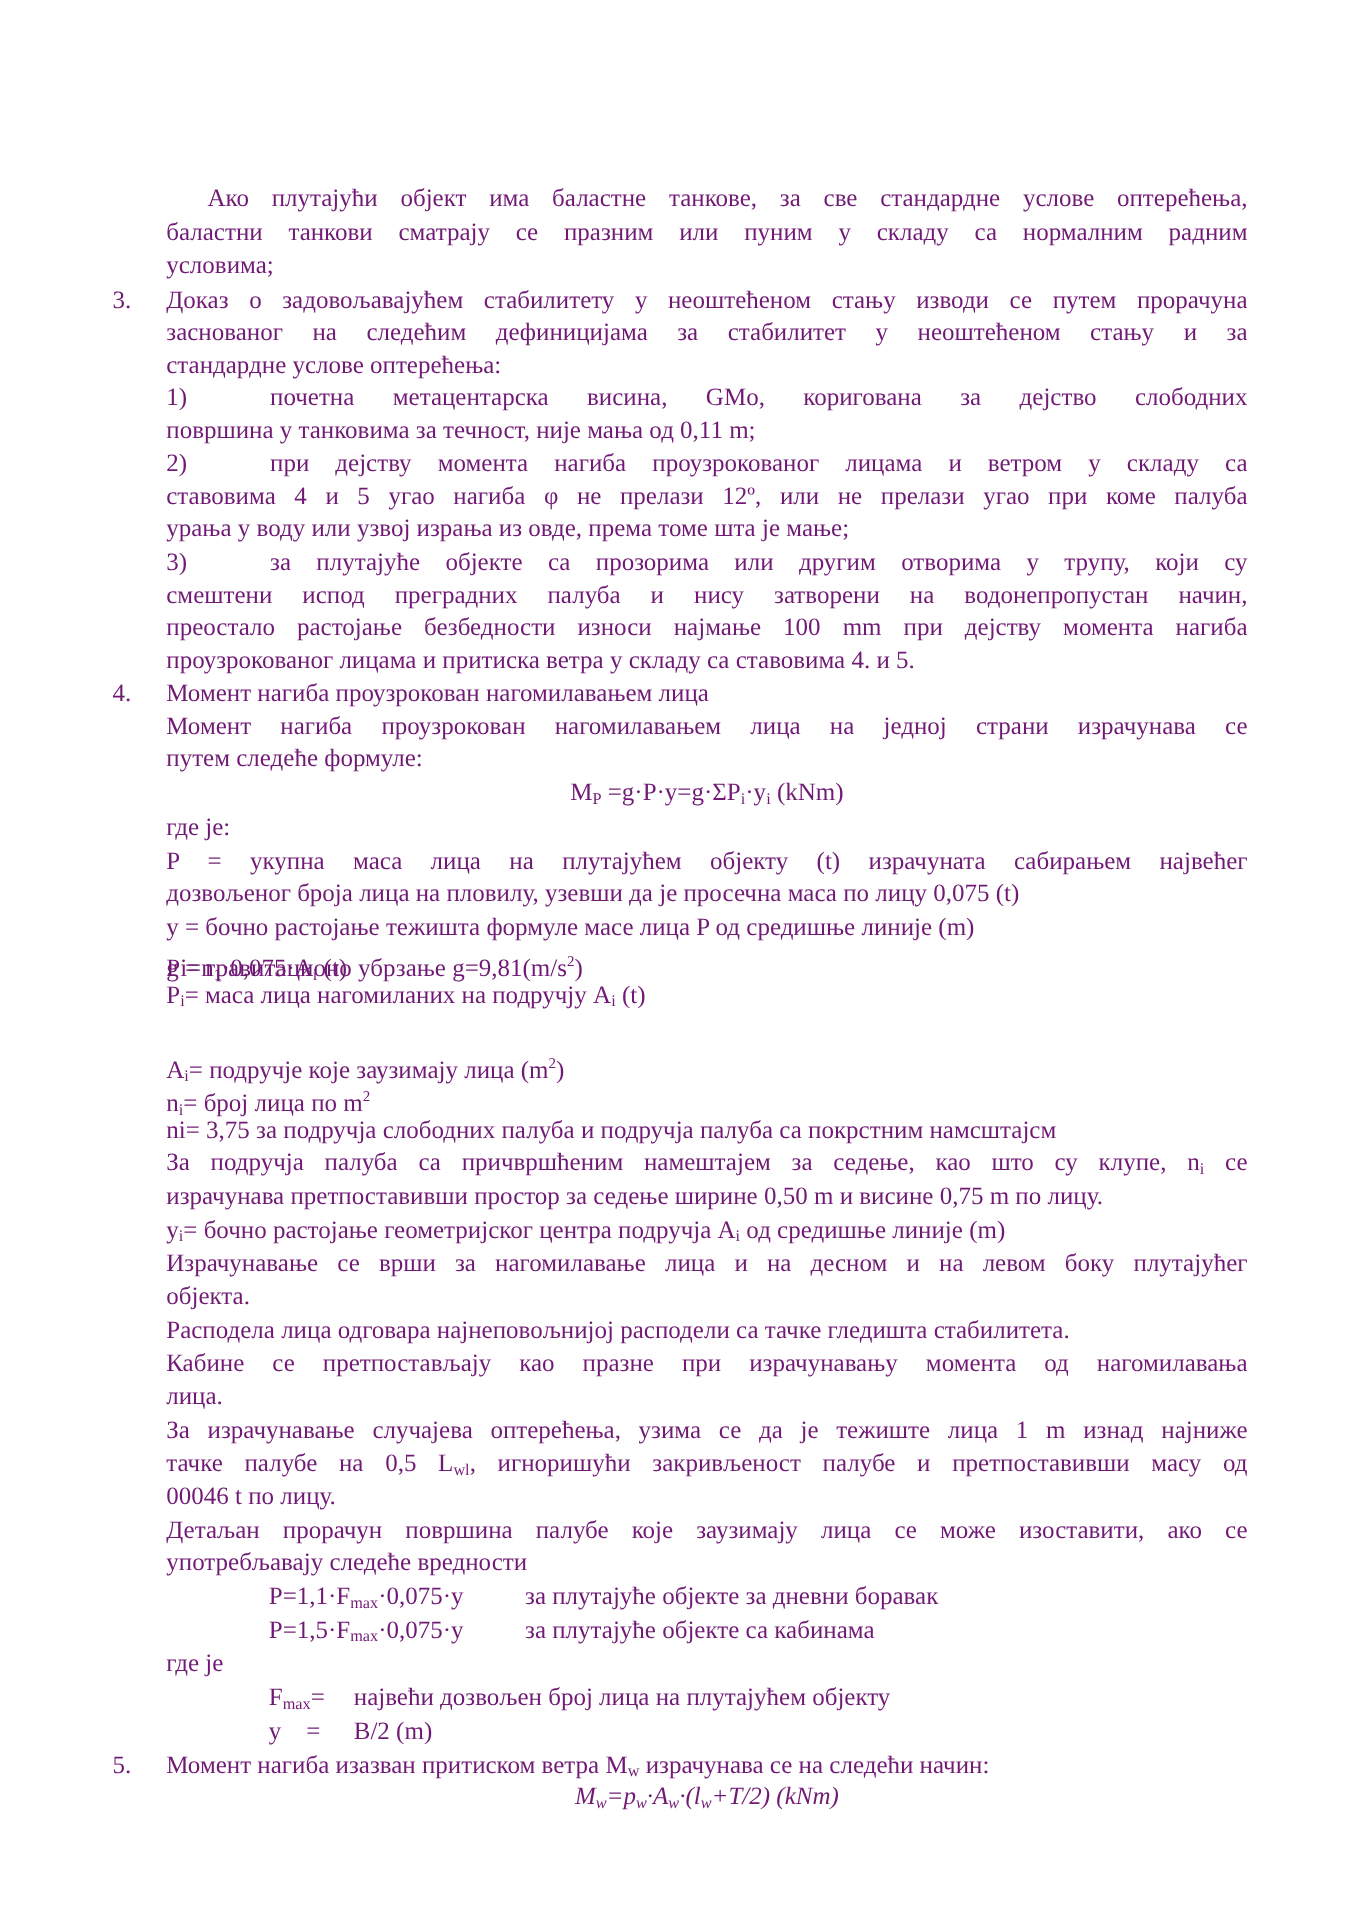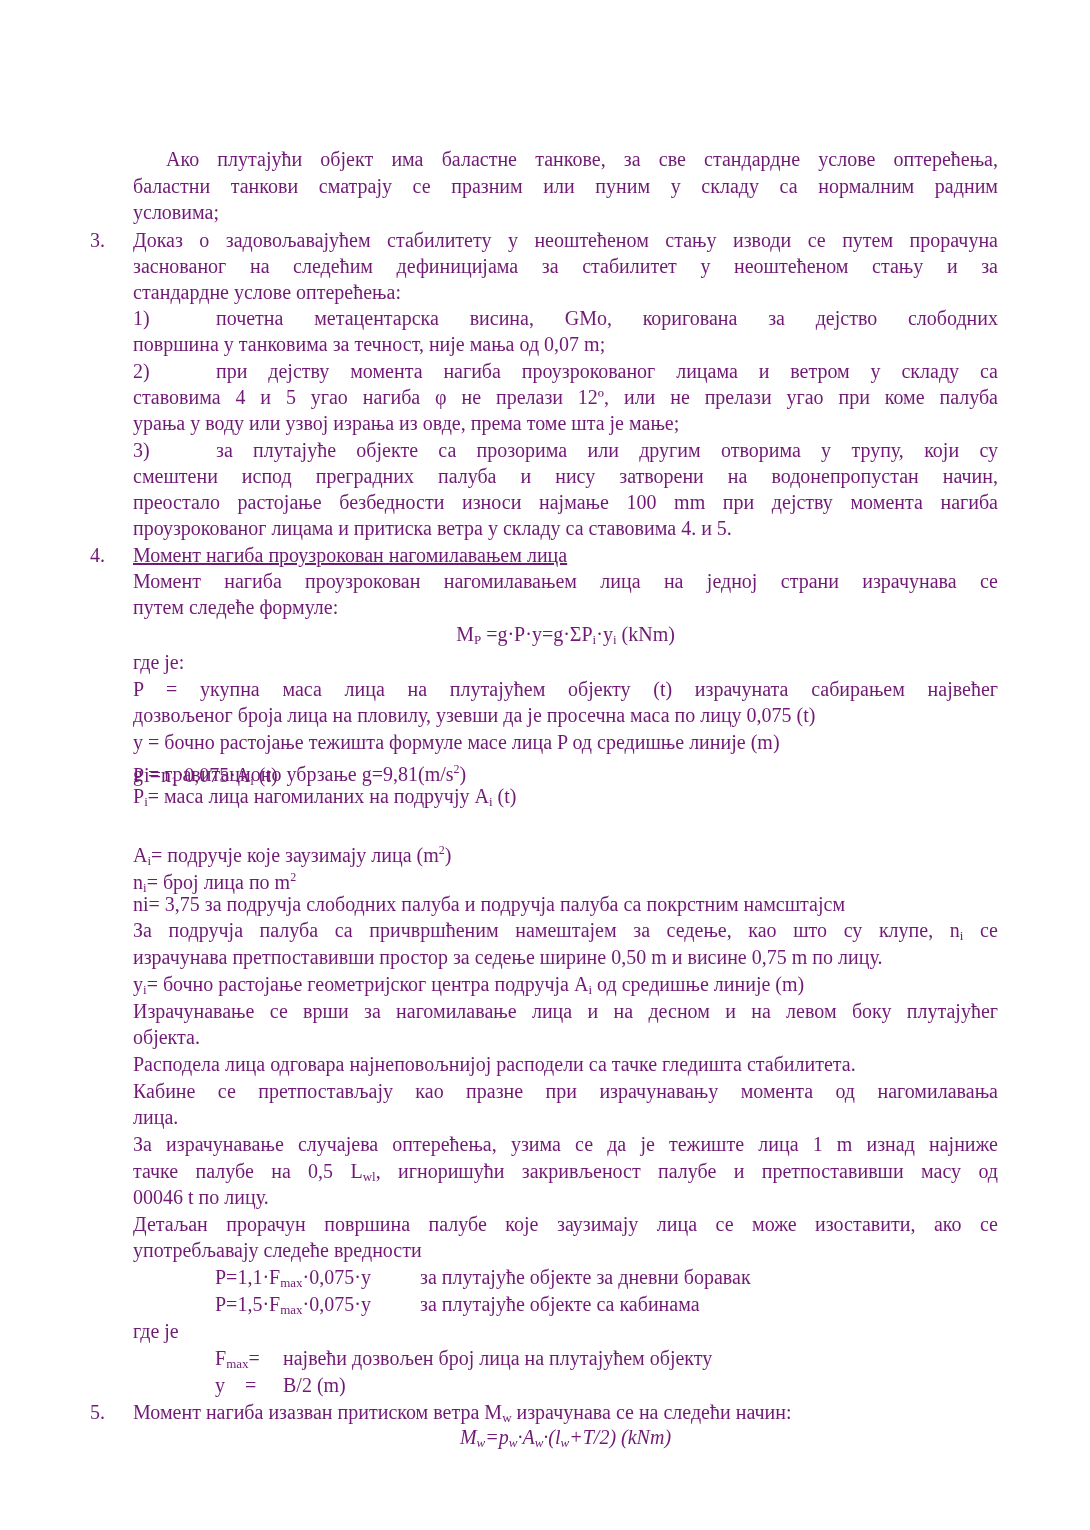--- a/index.html
+++ b/index.html
@@ -28,33 +28,33 @@
   <div class="ln just" style="top:146px; text-indent:33px;">Ако плутајући објект има баластне танкове, за све стандардне услове оптерећења,</div>
   <div class="ln just" style="top:173px;">баластни танкови сматрају се празним или пуним у складу са нормалним радним</div>
   <div class="ln" style="top:199px;">условима;</div>
 
   <div class="num" style="top:227px;">3.</div>
   <div class="ln just" style="top:227px;">Доказ о задовољавајућем стабилитету у неоштећеном стању изводи се путем прорачуна</div>
   <div class="ln just" style="top:253px;">заснованог на следећим дефиницијама за стабилитет у неоштећеном стању и за</div>
   <div class="ln" style="top:279px;">стандардне услове оптерећења:</div>
 
   <div class="ln just" style="top:305px;"><span class="tab1">1)</span><span>почетна метацентарска висина, GMo, коригована за дејство слободних</span></div>
-  <div class="ln" style="top:331px;">површина у танковима за течност, није мања од 0,07 m;</div>
+  <div class="ln" style="top:331px;">површина у танковима за течност, није мања од 0,11 m;</div>
 
   <div class="ln just" style="top:358px;"><span class="tab1">2)</span><span>при дејству момента нагиба проузрокованог лицама и ветром у складу са</span></div>
   <div class="ln just" style="top:384px;">ставовима 4 и 5 угао нагиба φ не прелази 12º, или не прелази угао при коме палуба</div>
   <div class="ln" style="top:410px;">урања у воду или узвој израња из овде, према томе шта је мање;</div>
 
   <div class="ln just" style="top:437px;"><span class="tab1">3)</span><span>за плутајуће објекте са прозорима или другим отворима у трупу, који су</span></div>
   <div class="ln just" style="top:463px;">смештени испод преградних палуба и нису затворени на водонепропустан начин,</div>
   <div class="ln just" style="top:489px;">преостало растојање безбедности износи најмање 100 mm при дејству момента нагиба</div>
   <div class="ln" style="top:515px;">проузрокованог лицама и притиска ветра у складу са ставовима 4. и 5.</div>
 
   <div class="num" style="top:542px;">4.</div>
-  <div class="ln" style="top:542px;text-decoration:underline;">Момент нагиба проузрокован нагомилавањем лица</div>
+  <div class="ln" style="top:542px;">Момент нагиба проузрокован нагомилавањем лица</div>
   <div class="ln just" style="top:568px;">Момент нагиба проузрокован нагомилавањем лица на једној страни израчунава се</div>
   <div class="ln" style="top:594px;">путем следеће формуле:</div>
 
   <div class="ln center" style="top:621px;"><span>M</span><span class="sub">P</span><span> =g·P·y=g·ΣP</span><span class="sub">i</span><span>·y</span><span class="sub">i</span><span> (kNm)</span></div>
 
   <div class="ln" style="top:649px;">где је:</div>
 
   <div class="ln just" style="top:676px;">P = укупна маса лица на плутајућем објекту (t) израчуната сабирањем највећег</div>
   <div class="ln" style="top:702px;">дозвољеног броја лица на пловилу, узевши да је просечна маса по лицу 0,075 (t)</div>
   <div class="ln" style="top:729px;">y =  бочно растојање тежишта формуле масе лица P од средишње линије (m)</div>

